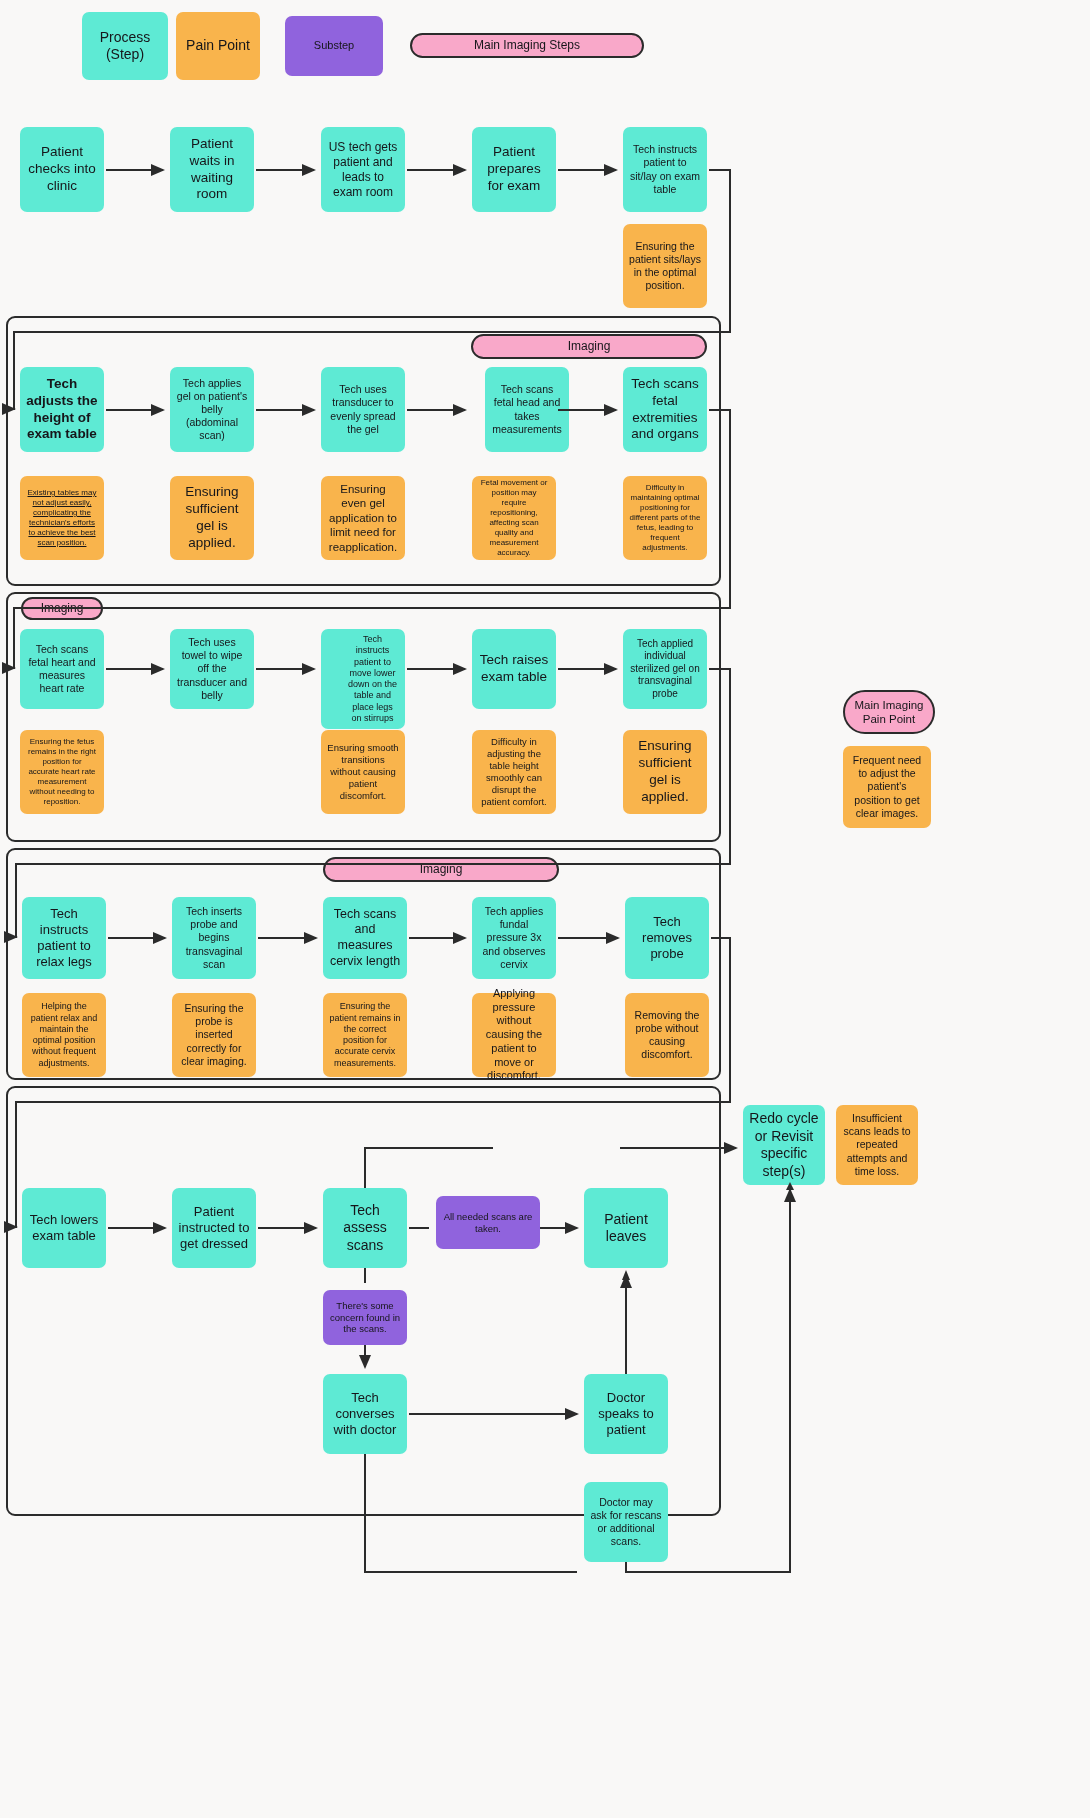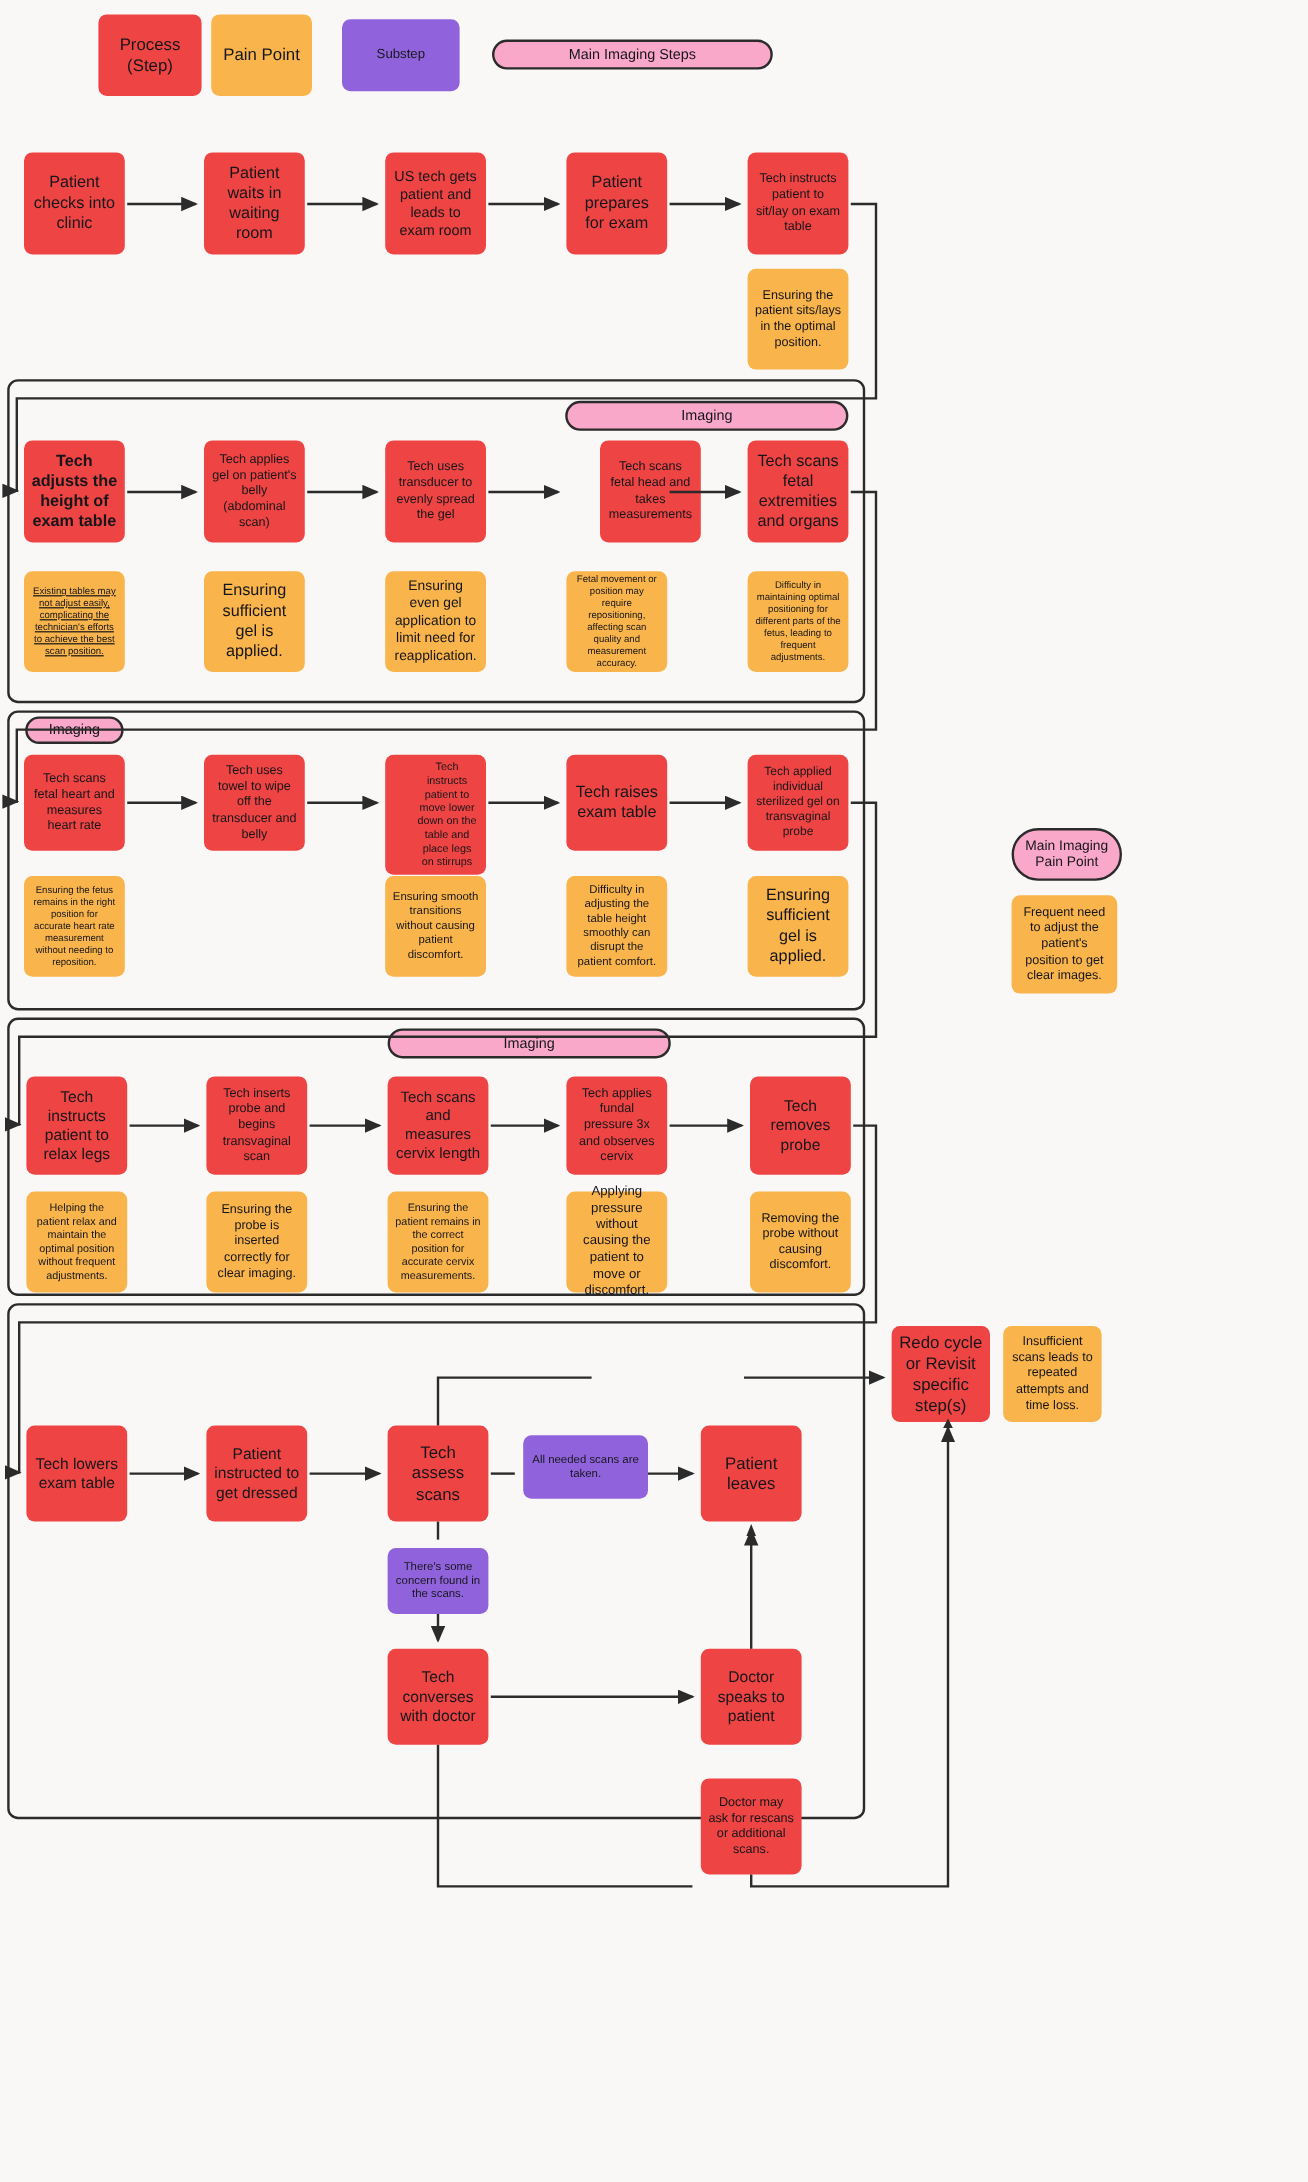--- a/index.html
+++ b/index.html
@@ -17,21 +17,21 @@
     box-sizing:border-box;
     display:flex;
     align-items:center;
     justify-content:center;
     text-align:center;
     border-radius:7px;
     line-height:1.25;
     padding:4px 6px;
     white-space:pre-line;
   }
-  .process{background:#ef4444;color:#16161a;}
+  .process{background:#5eead4;color:#16161a;}
   .pain{background:#f9b council;}
   .pain{background:#f9b44c;color:#16161a;}
   .substep{background:#9063dd;color:#16161a;}
   .pill{
     background:#f9a8c9;
     border:2.5px solid #2b2b2b;
     border-radius:999px;
     color:#16161a;
   }
   .lanebox{
@@ -64,21 +64,21 @@
   <div class="node process" style="left:321px;top:127px;width:84px;height:85px;font-size:12px;">US tech gets patient and leads to exam room</div>
   <div class="node process" style="left:472px;top:127px;width:84px;height:85px;font-size:13.5px;">Patient prepares for exam</div>
   <div class="node process" style="left:623px;top:127px;width:84px;height:85px;font-size:10.5px;">Tech instructs patient to sit/lay on exam table</div>
   <div class="node pain" style="left:623px;top:224px;width:84px;height:84px;font-size:10.5px;">Ensuring the patient sits/lays in the optimal position.</div>
 
   <div class="node pill" style="left:471px;top:334px;width:236px;height:25px;font-size:12px;">Imaging</div>
 
   <div class="node process" style="left:20px;top:367px;width:84px;height:85px;font-size:13.5px;font-weight:bold;">Tech adjusts the height of exam table</div>
   <div class="node process" style="left:170px;top:367px;width:84px;height:85px;font-size:10.5px;">Tech applies gel on patient's belly (abdominal scan)</div>
   <div class="node process" style="left:321px;top:367px;width:84px;height:85px;font-size:10.5px;">Tech uses transducer to evenly spread the gel</div>
-  <div class="node process" style="left:500px;top:367px;width:84px;height:85px;font-size:10.5px;">Tech scans fetal head and takes measurements</div>
+  <div class="node process" style="left:485px;top:367px;width:84px;height:85px;font-size:10.5px;">Tech scans fetal head and takes measurements</div>
   <div class="node process" style="left:623px;top:367px;width:84px;height:85px;font-size:13.5px;">Tech scans fetal extremities and organs</div>
 
   <div class="node pain" style="left:20px;top:476px;width:84px;height:84px;font-size:8px;text-decoration:underline;">Existing tables may not adjust easily, complicating the technician's efforts to achieve the best scan position.</div>
   <div class="node pain" style="left:170px;top:476px;width:84px;height:84px;font-size:13.5px;">Ensuring sufficient gel is applied.</div>
   <div class="node pain" style="left:321px;top:476px;width:84px;height:84px;font-size:11.5px;">Ensuring even gel application to limit need for reapplication.</div>
   <div class="node pain" style="left:472px;top:476px;width:84px;height:84px;font-size:8px;">Fetal movement or position may require repositioning, affecting scan quality and measurement accuracy.</div>
   <div class="node pain" style="left:623px;top:476px;width:84px;height:84px;font-size:8px;">Difficulty in maintaining optimal positioning for different parts of the fetus, leading to frequent adjustments.</div>
 
   <div class="node pill" style="left:21px;top:597px;width:82px;height:23px;font-size:12px;">Imaging</div>
 

